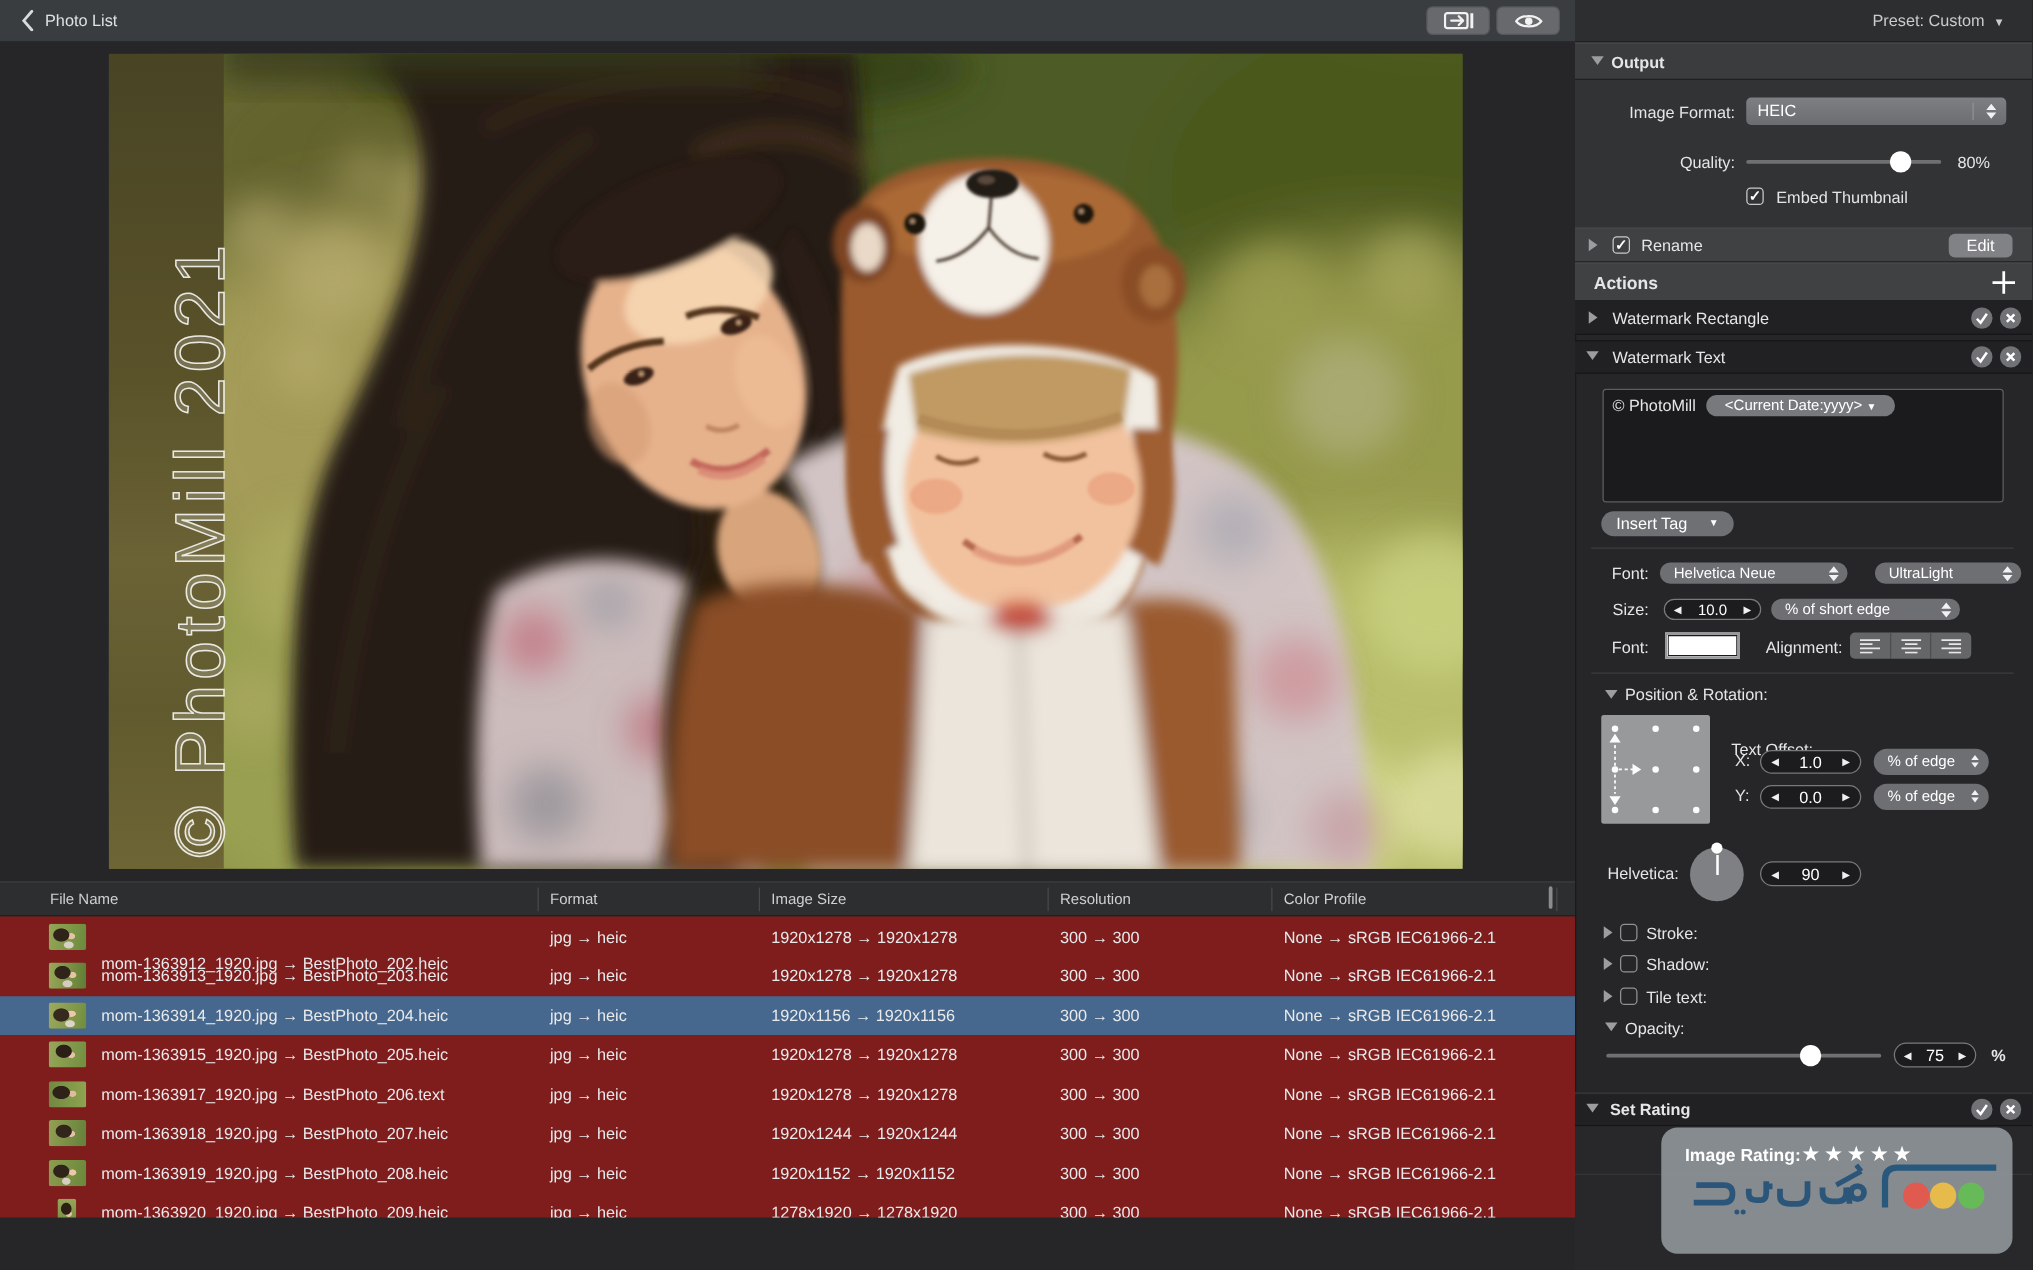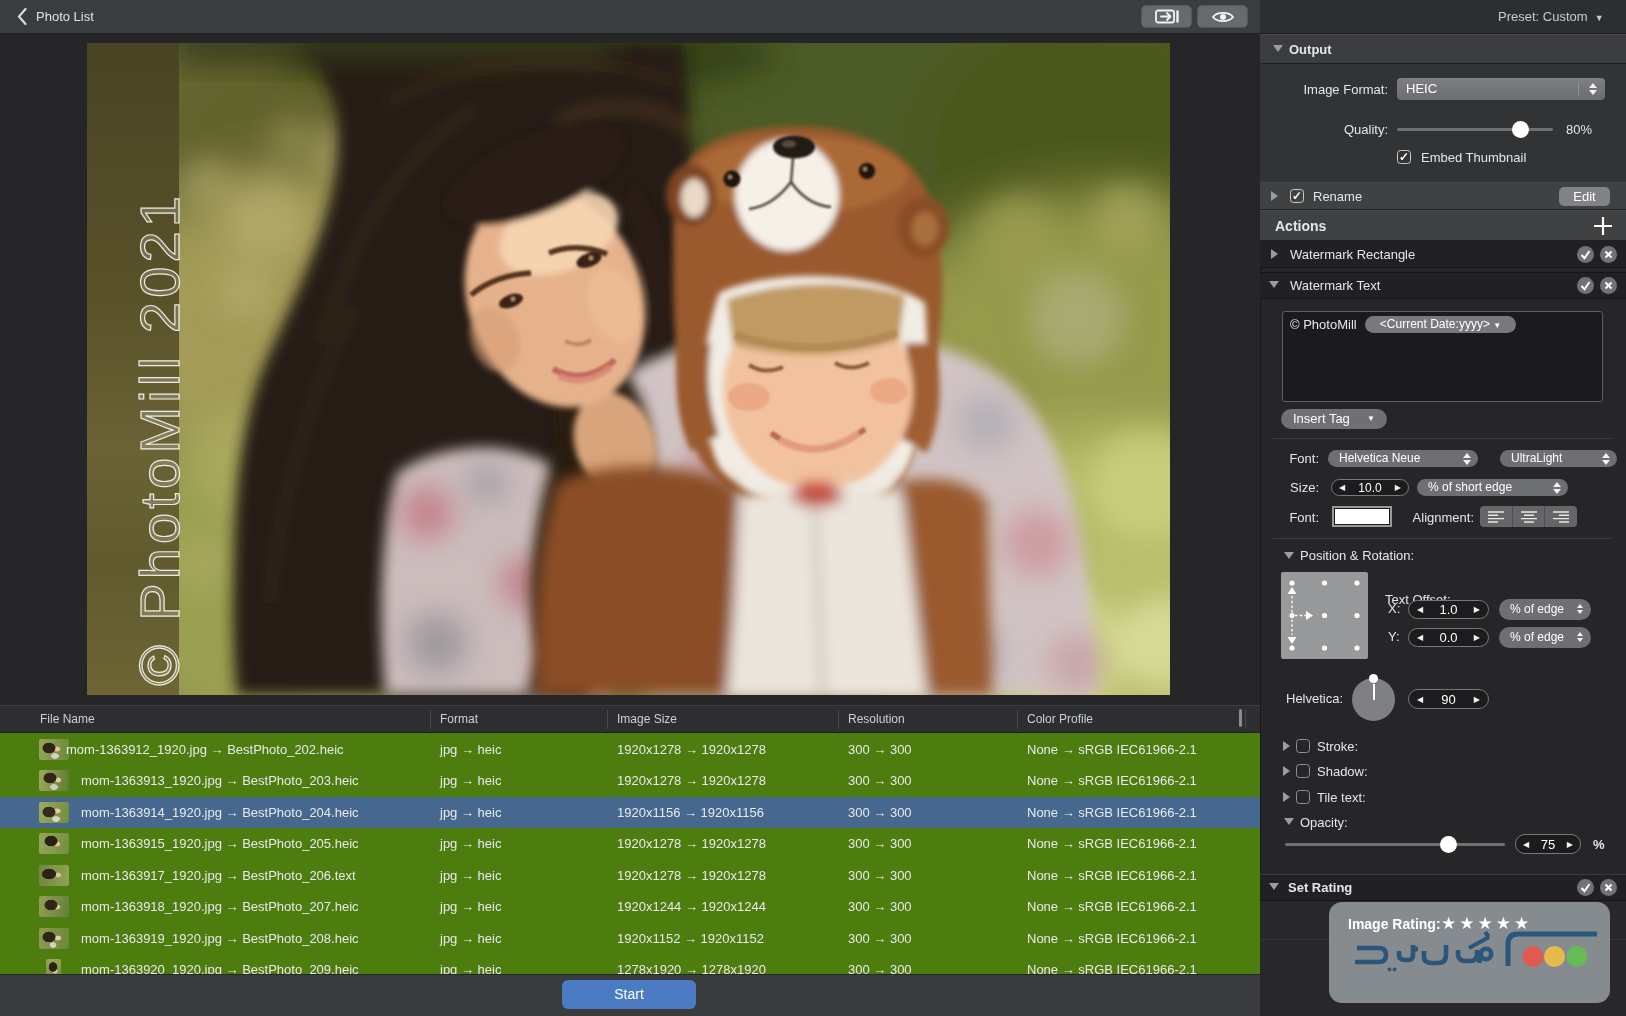--- a/index.html
+++ b/index.html
@@ -16,21 +16,21 @@
   #chev { left:17px; top:8px; width:10px; height:17px; }
   #convtitle { left:0; top:9px; width:1260px; text-align:center; color:#d4d6d8; font-size:13px; }
   .tbbtn { top:5px; width:51px; height:23px; background:#67696c; border-radius:5px; border:1px solid #55575a;
      display:flex; align-items:center; justify-content:center; }
 
   
   #photoarea { left:0; top:35px; width:1260px; height:670px; background:#262629; }
   #photo { left:87px; top:8px; width:1083px; height:652px; }
 
   
-  #table { left:0; top:705px; width:1260px; height:269px; background:#4d7c0f; overflow:hidden; }
+  #table { left:0; top:705px; width:1260px; height:269px; background:#7f1d1d; overflow:hidden; }
   #thead { position:absolute; left:0; top:0; width:1260px; height:28px; background:#2c2e30;
      border-top:1px solid #3c3e40; border-bottom:1px solid #1e2022; }
   .hcell { position:absolute; top:6px; color:#ced0d2; font-size:12px; }
   .hsep { position:absolute; top:4px; width:1px; height:19px; background:#47494b; }
   .trow { position:absolute; left:0; width:1260px; height:31px; color:#e8eaec; font-size:13px; }
   .trow.sel { background:#47688e; }
   .tcell { position:absolute; top:8px; white-space:nowrap; }
   .thumb { position:absolute; left:39px; top:5px; width:30px; height:21px; border-radius:2px;
      background:#7a9a4a; }
   #scrollthumb { position:absolute; left:1239px; top:3px; width:3px; height:18px; background:#8a8c8e; border-radius:2px;}
@@ -272,21 +272,21 @@
       <div class="hcell" style="left:1027px;">Color Profile</div>
       <div class="hsep" style="left:430px;"></div>
       <div class="hsep" style="left:607px;"></div>
       <div class="hsep" style="left:838px;"></div>
       <div class="hsep" style="left:1017px;"></div>
       <div class="hsep" style="left:1245px;"></div>
       <div id="scrollthumb"></div>
     </div>
     <div class="trow" style="top:29px;">
       <div class="thumb" style="left:39px; width:30px; background:radial-gradient(ellipse 11px 9px at 10px 9px, #30241a 55%, rgba(0,0,0,0) 62%), radial-gradient(ellipse 5px 4px at 18px 10px, #e8c2a4 55%, rgba(0,0,0,0) 68%), radial-gradient(ellipse 7px 5px at 16px 17px, #d8d0c2 50%, rgba(0,0,0,0) 62%), linear-gradient(100deg, #95a657, #6a8a3c);"></div>
-      <div class="tcell" style="left:66px;">mom-1363912_1920.jpg → BestPhoto_202.heic</div>
+      <div class="tcell" style="left:81px;margin-top:21px;">mom-1363912_1920.jpg → BestPhoto_202.heic</div>
       <div class="tcell" style="left:440px;">jpg → heic</div>
       <div class="tcell" style="left:617px;">1920x1278 → 1920x1278</div>
       <div class="tcell" style="left:848px;">300 → 300</div>
       <div class="tcell" style="left:1027px;">None → sRGB IEC61966-2.1</div>
     </div>
     <div class="trow" style="top:60px;">
       <div class="thumb" style="left:39px; width:30px; background:radial-gradient(ellipse 11px 9px at 11px 8px, #30241a 55%, rgba(0,0,0,0) 62%), radial-gradient(ellipse 5px 4px at 19px 10px, #e8c2a4 55%, rgba(0,0,0,0) 68%), radial-gradient(ellipse 7px 5px at 15px 17px, #d4ccbe 50%, rgba(0,0,0,0) 62%), linear-gradient(95deg, #9aa85a, #5f7c34);"></div>
       <div class="tcell" style="left:81px;">mom-1363913_1920.jpg → BestPhoto_203.heic</div>
       <div class="tcell" style="left:440px;">jpg → heic</div>
       <div class="tcell" style="left:617px;">1920x1278 → 1920x1278</div>
@@ -336,23 +336,20 @@
     <div class="trow" style="top:249px;">
       <div class="thumb" style="left:46px; width:15px; background:radial-gradient(ellipse 7px 8px at 7px 8px, #2c2016 55%, rgba(0,0,0,0) 65%), radial-gradient(ellipse 4px 4px at 9px 12px, #e8c2a4 55%, rgba(0,0,0,0) 70%), linear-gradient(175deg, #98a65a, #6f8c3e);"></div>
       <div class="tcell" style="left:81px;">mom-1363920_1920.jpg → BestPhoto_209.heic</div>
       <div class="tcell" style="left:440px;">jpg → heic</div>
       <div class="tcell" style="left:617px;">1278x1920 → 1278x1920</div>
       <div class="tcell" style="left:848px;">300 → 300</div>
       <div class="tcell" style="left:1027px;">None → sRGB IEC61966-2.1</div>
     </div>
   </div>
 
-  <div id="bottombar" class="abs">
-      <div id="startbtn" class="abs">Start</div>
-    </div>
 
   <div id="sidebar" class="abs">
 
     <div class="shead" style="top:0; height:30px;"></div>
     <div class="disc down" style="left:13px; top:11px;"></div>
     <div class="lbl" style="left:29px; top:8px; font-weight:bold;">Output</div>
     <div class="abs" style="left:0; top:30px; width:366px; height:118px; background:#313335;"></div>
     <div class="lblr" style="left:0px; top:48px; width:128px;">Image Format:</div>
     <div class="abs" style="left:137px; top:44px; width:208px; height:22px; border-radius:4px;
         background:linear-gradient(#7d7f82,#6b6d70); color:#fff; font-size:13px; line-height:22px; padding-left:9px;">HEIC

